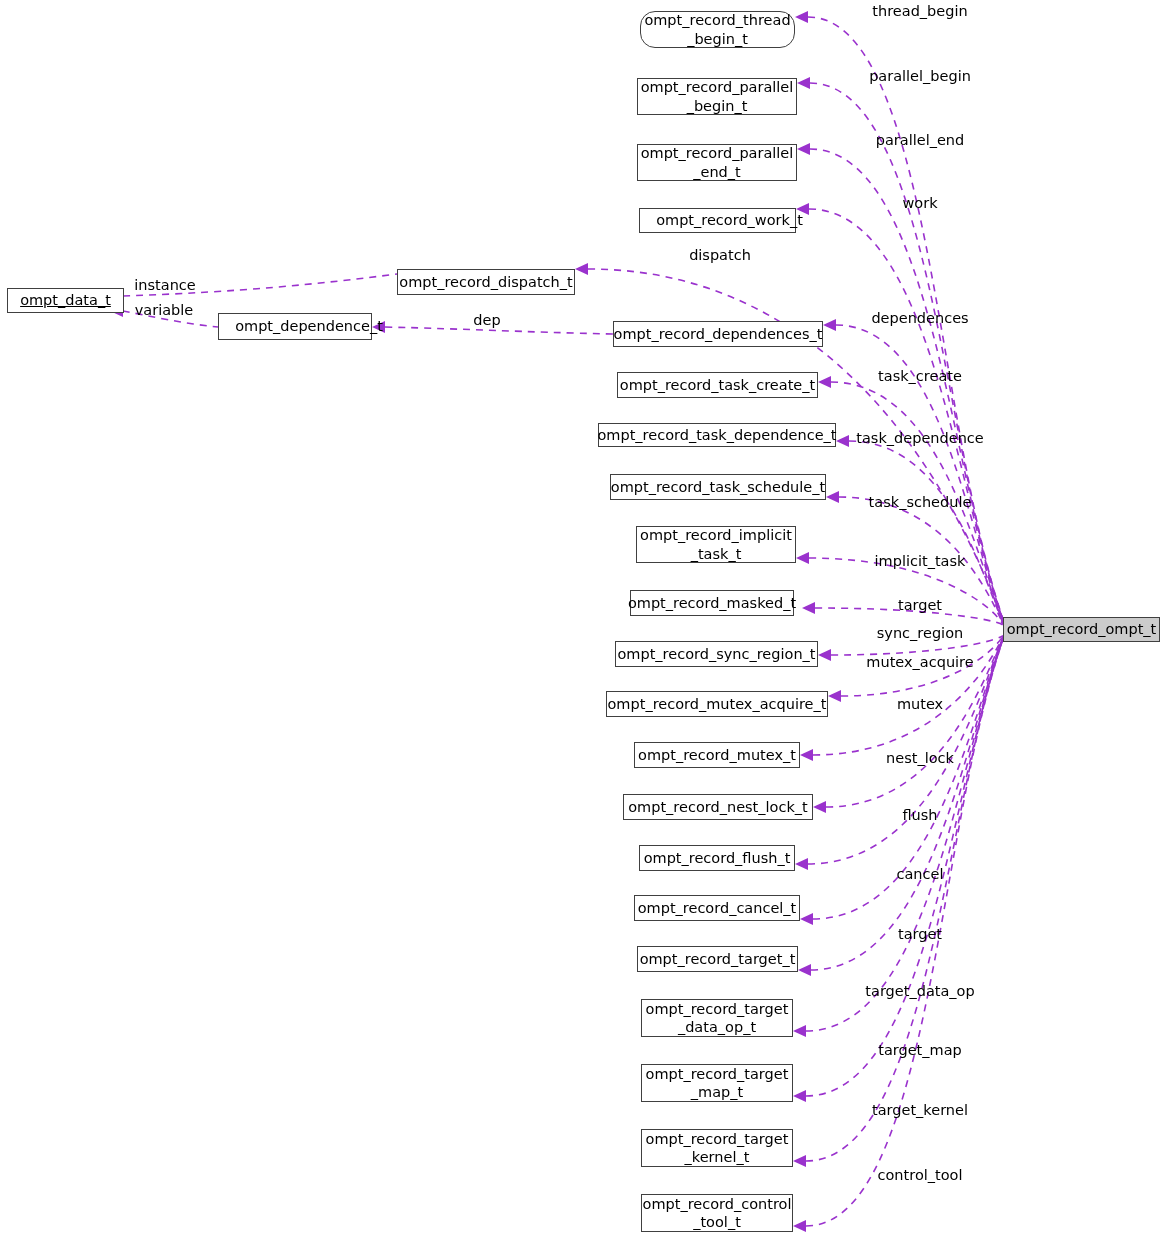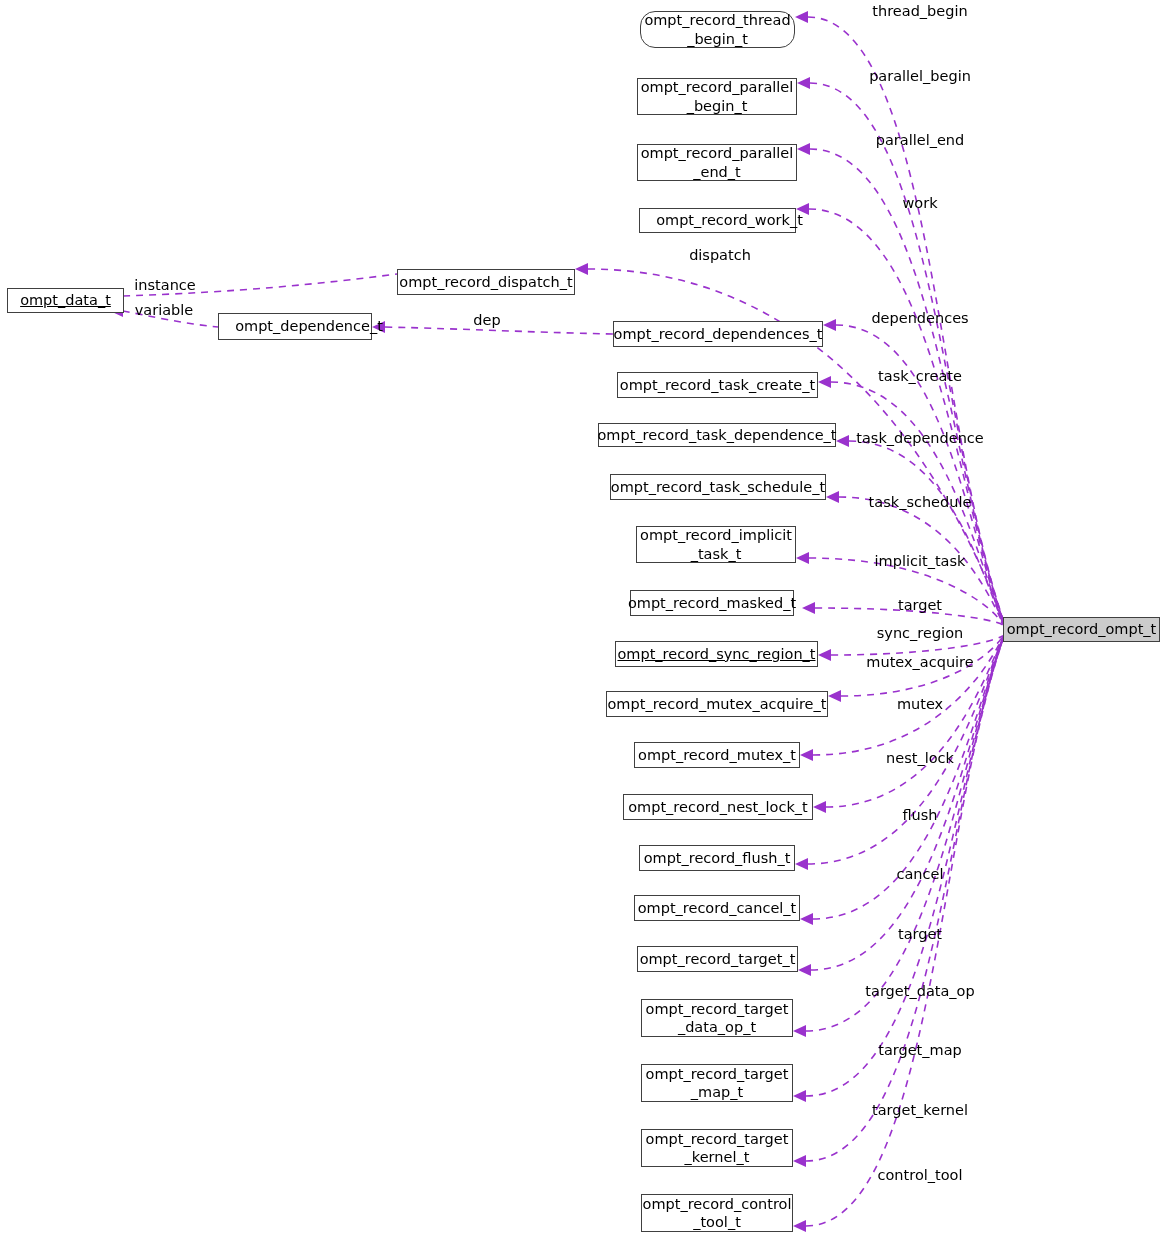--- a/index.html
+++ b/index.html
@@ -131,21 +131,21 @@
     <div class="edge-label" style="left: 920px; top: 376px;">task_create</div>
     <div class="node" style="left: 598px; top: 423px; width: 238px; height: 24px;">ompt_record_task_dependence_t</div>
     <div class="edge-label" style="left: 920px; top: 438px;">task_dependence</div>
     <div class="node" style="left: 610px; top: 474px; width: 216px; height: 26px;">ompt_record_task_schedule_t</div>
     <div class="edge-label" style="left: 920px; top: 502px;">task_schedule</div>
     <div class="node" style="left: 636px; top: 526px; width: 160px; height: 37px;">ompt_record_implicit
 _task_t</div>
     <div class="edge-label" style="left: 920px; top: 561px;">implicit_task</div>
     <div class="node" style="left: 630px; top: 590px; width: 164px; height: 26px;">ompt_record_masked_t</div>
     <div class="edge-label" style="left: 920px; top: 605px;">target</div>
-    <div class="node" style="left: 615px; top: 641px; width: 203px; height: 26px; text-decoration: underline;">ompt_record_sync_region_t</div>
+    <div class="node" style="left: 615px; top: 641px; width: 203px; height: 26px;">ompt_record_sync_region_t</div>
     <div class="edge-label" style="left: 920px; top: 633px;">sync_region</div>
     <div class="node" style="left: 606px; top: 691px; width: 222px; height: 26px;">ompt_record_mutex_acquire_t</div>
     <div class="edge-label" style="left: 920px; top: 662px;">mutex_acquire</div>
     <div class="node" style="left: 634px; top: 742px; width: 166px; height: 26px;">ompt_record_mutex_t</div>
     <div class="edge-label" style="left: 920px; top: 704px;">mutex</div>
     <div class="node" style="left: 623px; top: 794px; width: 190px; height: 26px;">ompt_record_nest_lock_t</div>
     <div class="edge-label" style="left: 920px; top: 758px;">nest_lock</div>
     <div class="node" style="left: 639px; top: 845px; width: 156px; height: 26px;">ompt_record_flush_t</div>
     <div class="edge-label" style="left: 920px; top: 815px;">flush</div>
     <div class="node" style="left: 634px; top: 895px; width: 166px; height: 26px;">ompt_record_cancel_t</div>

